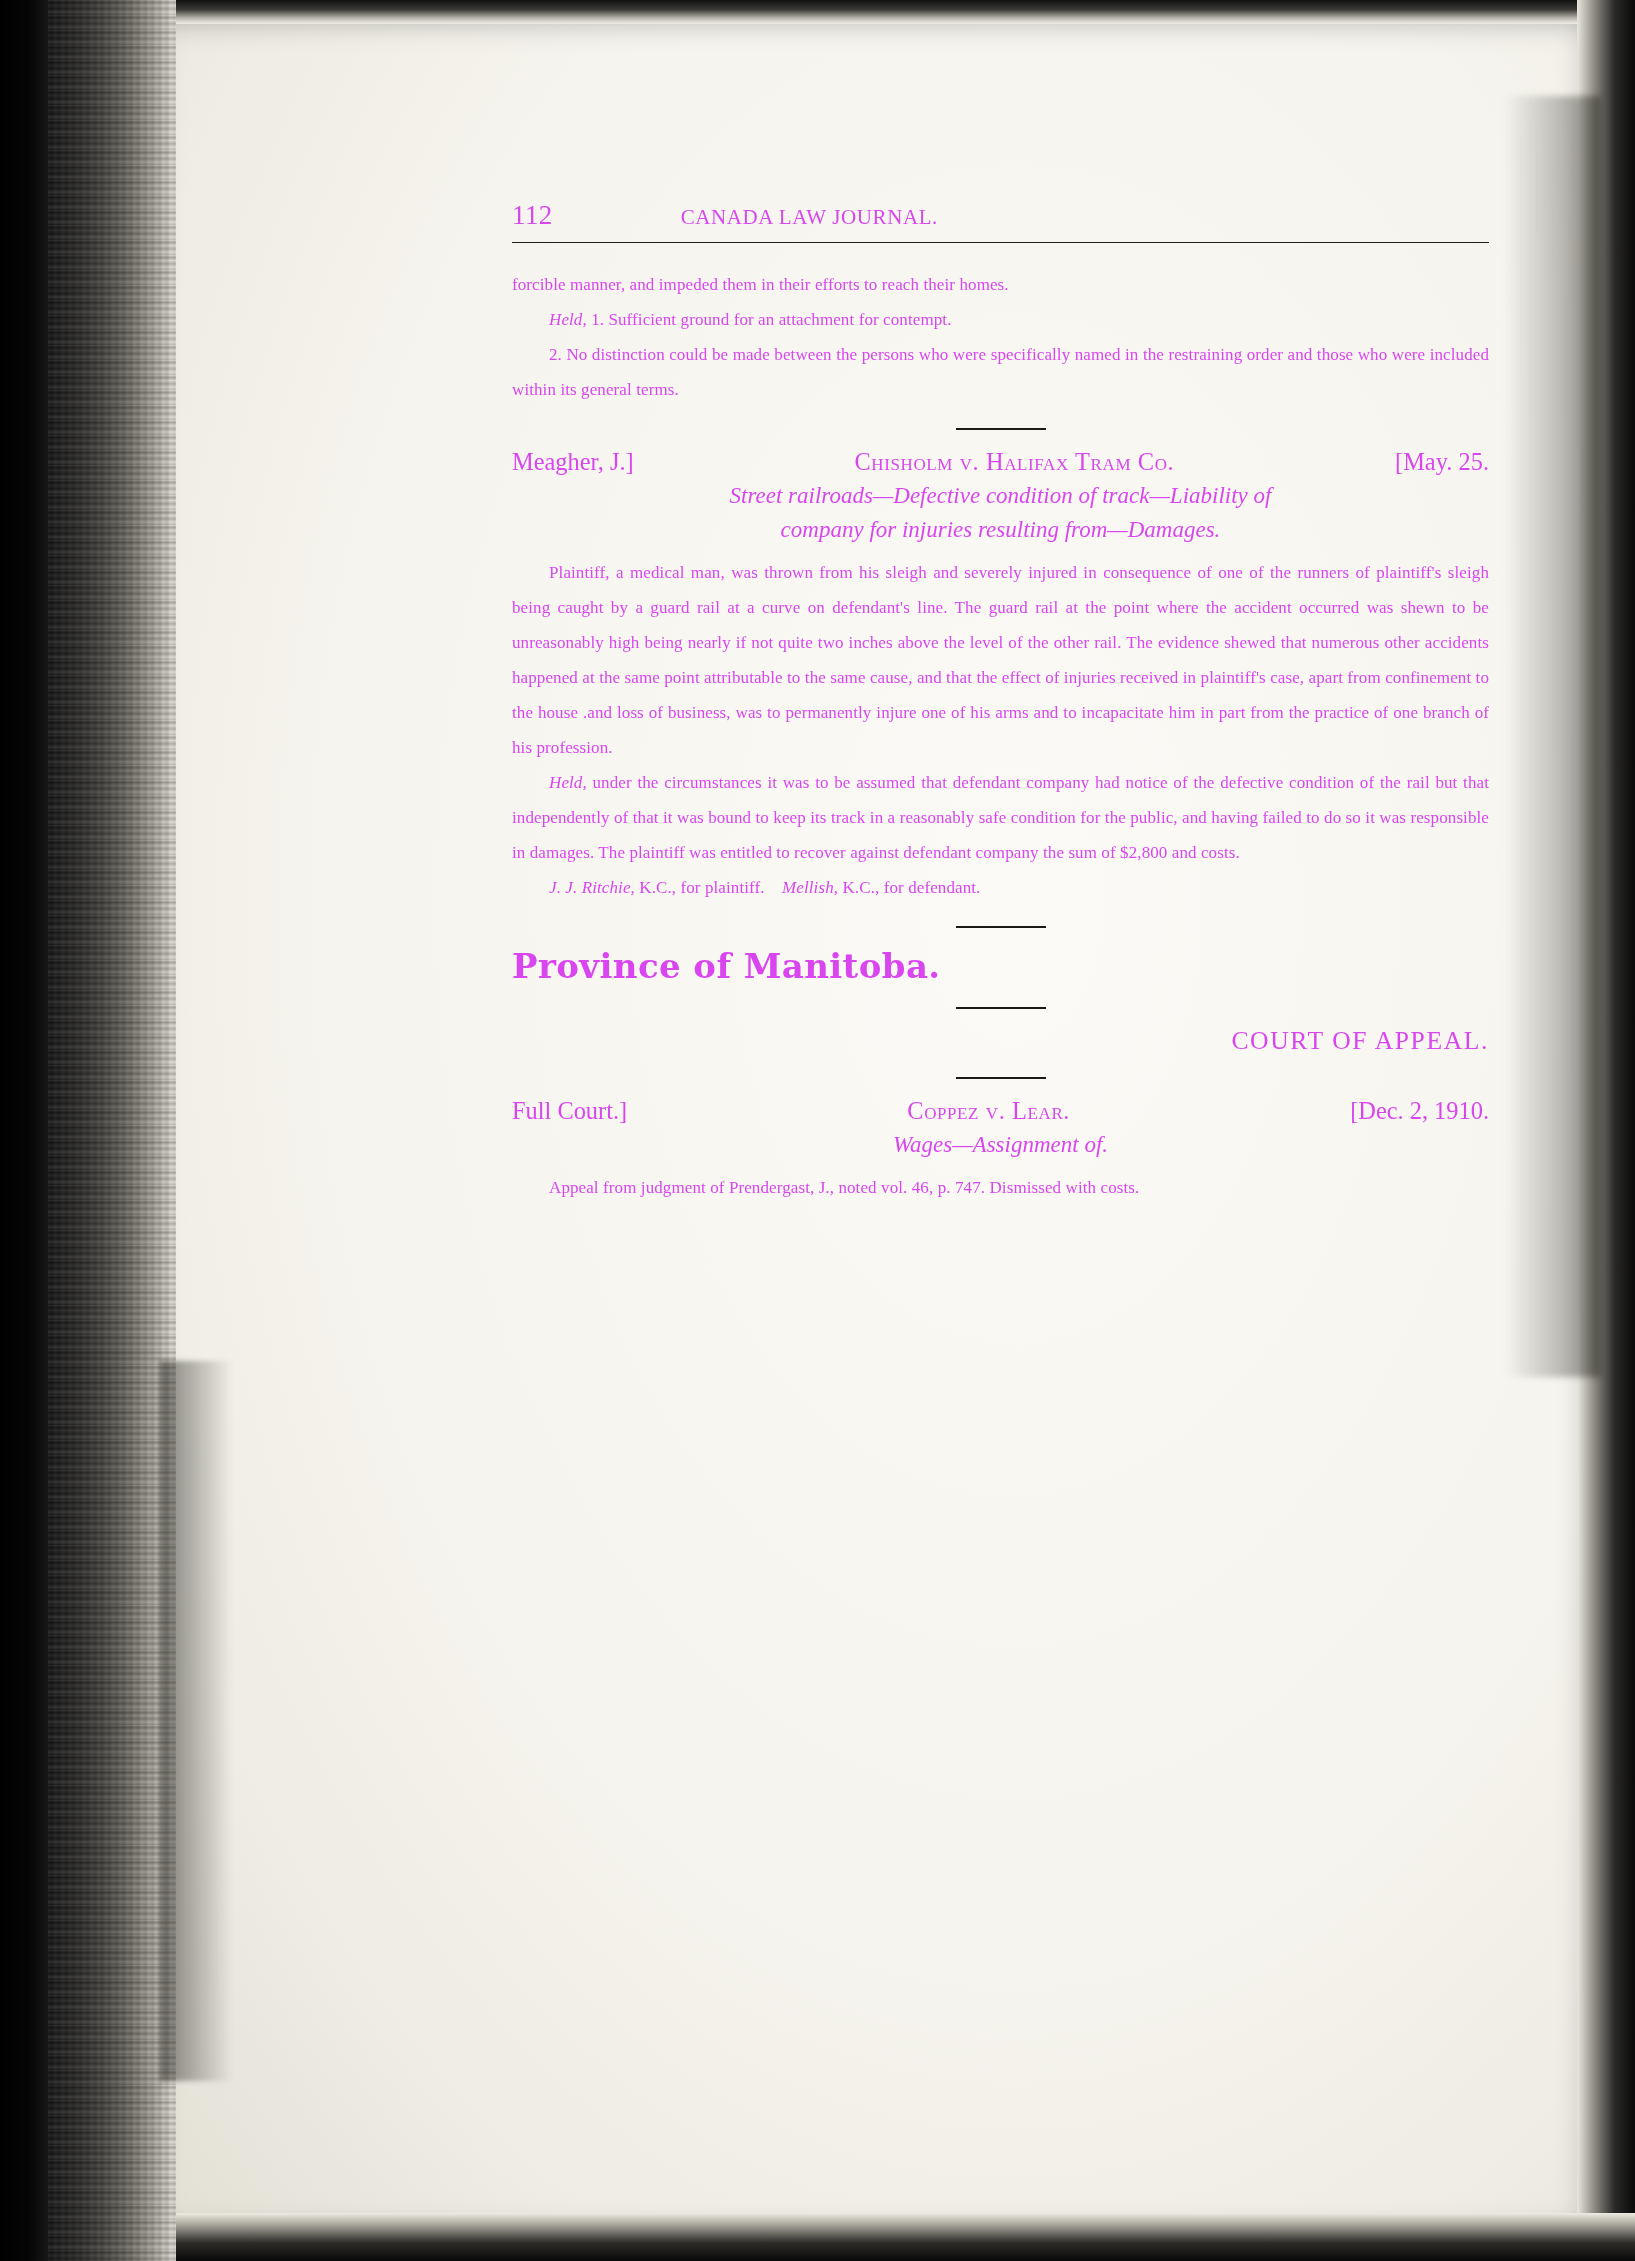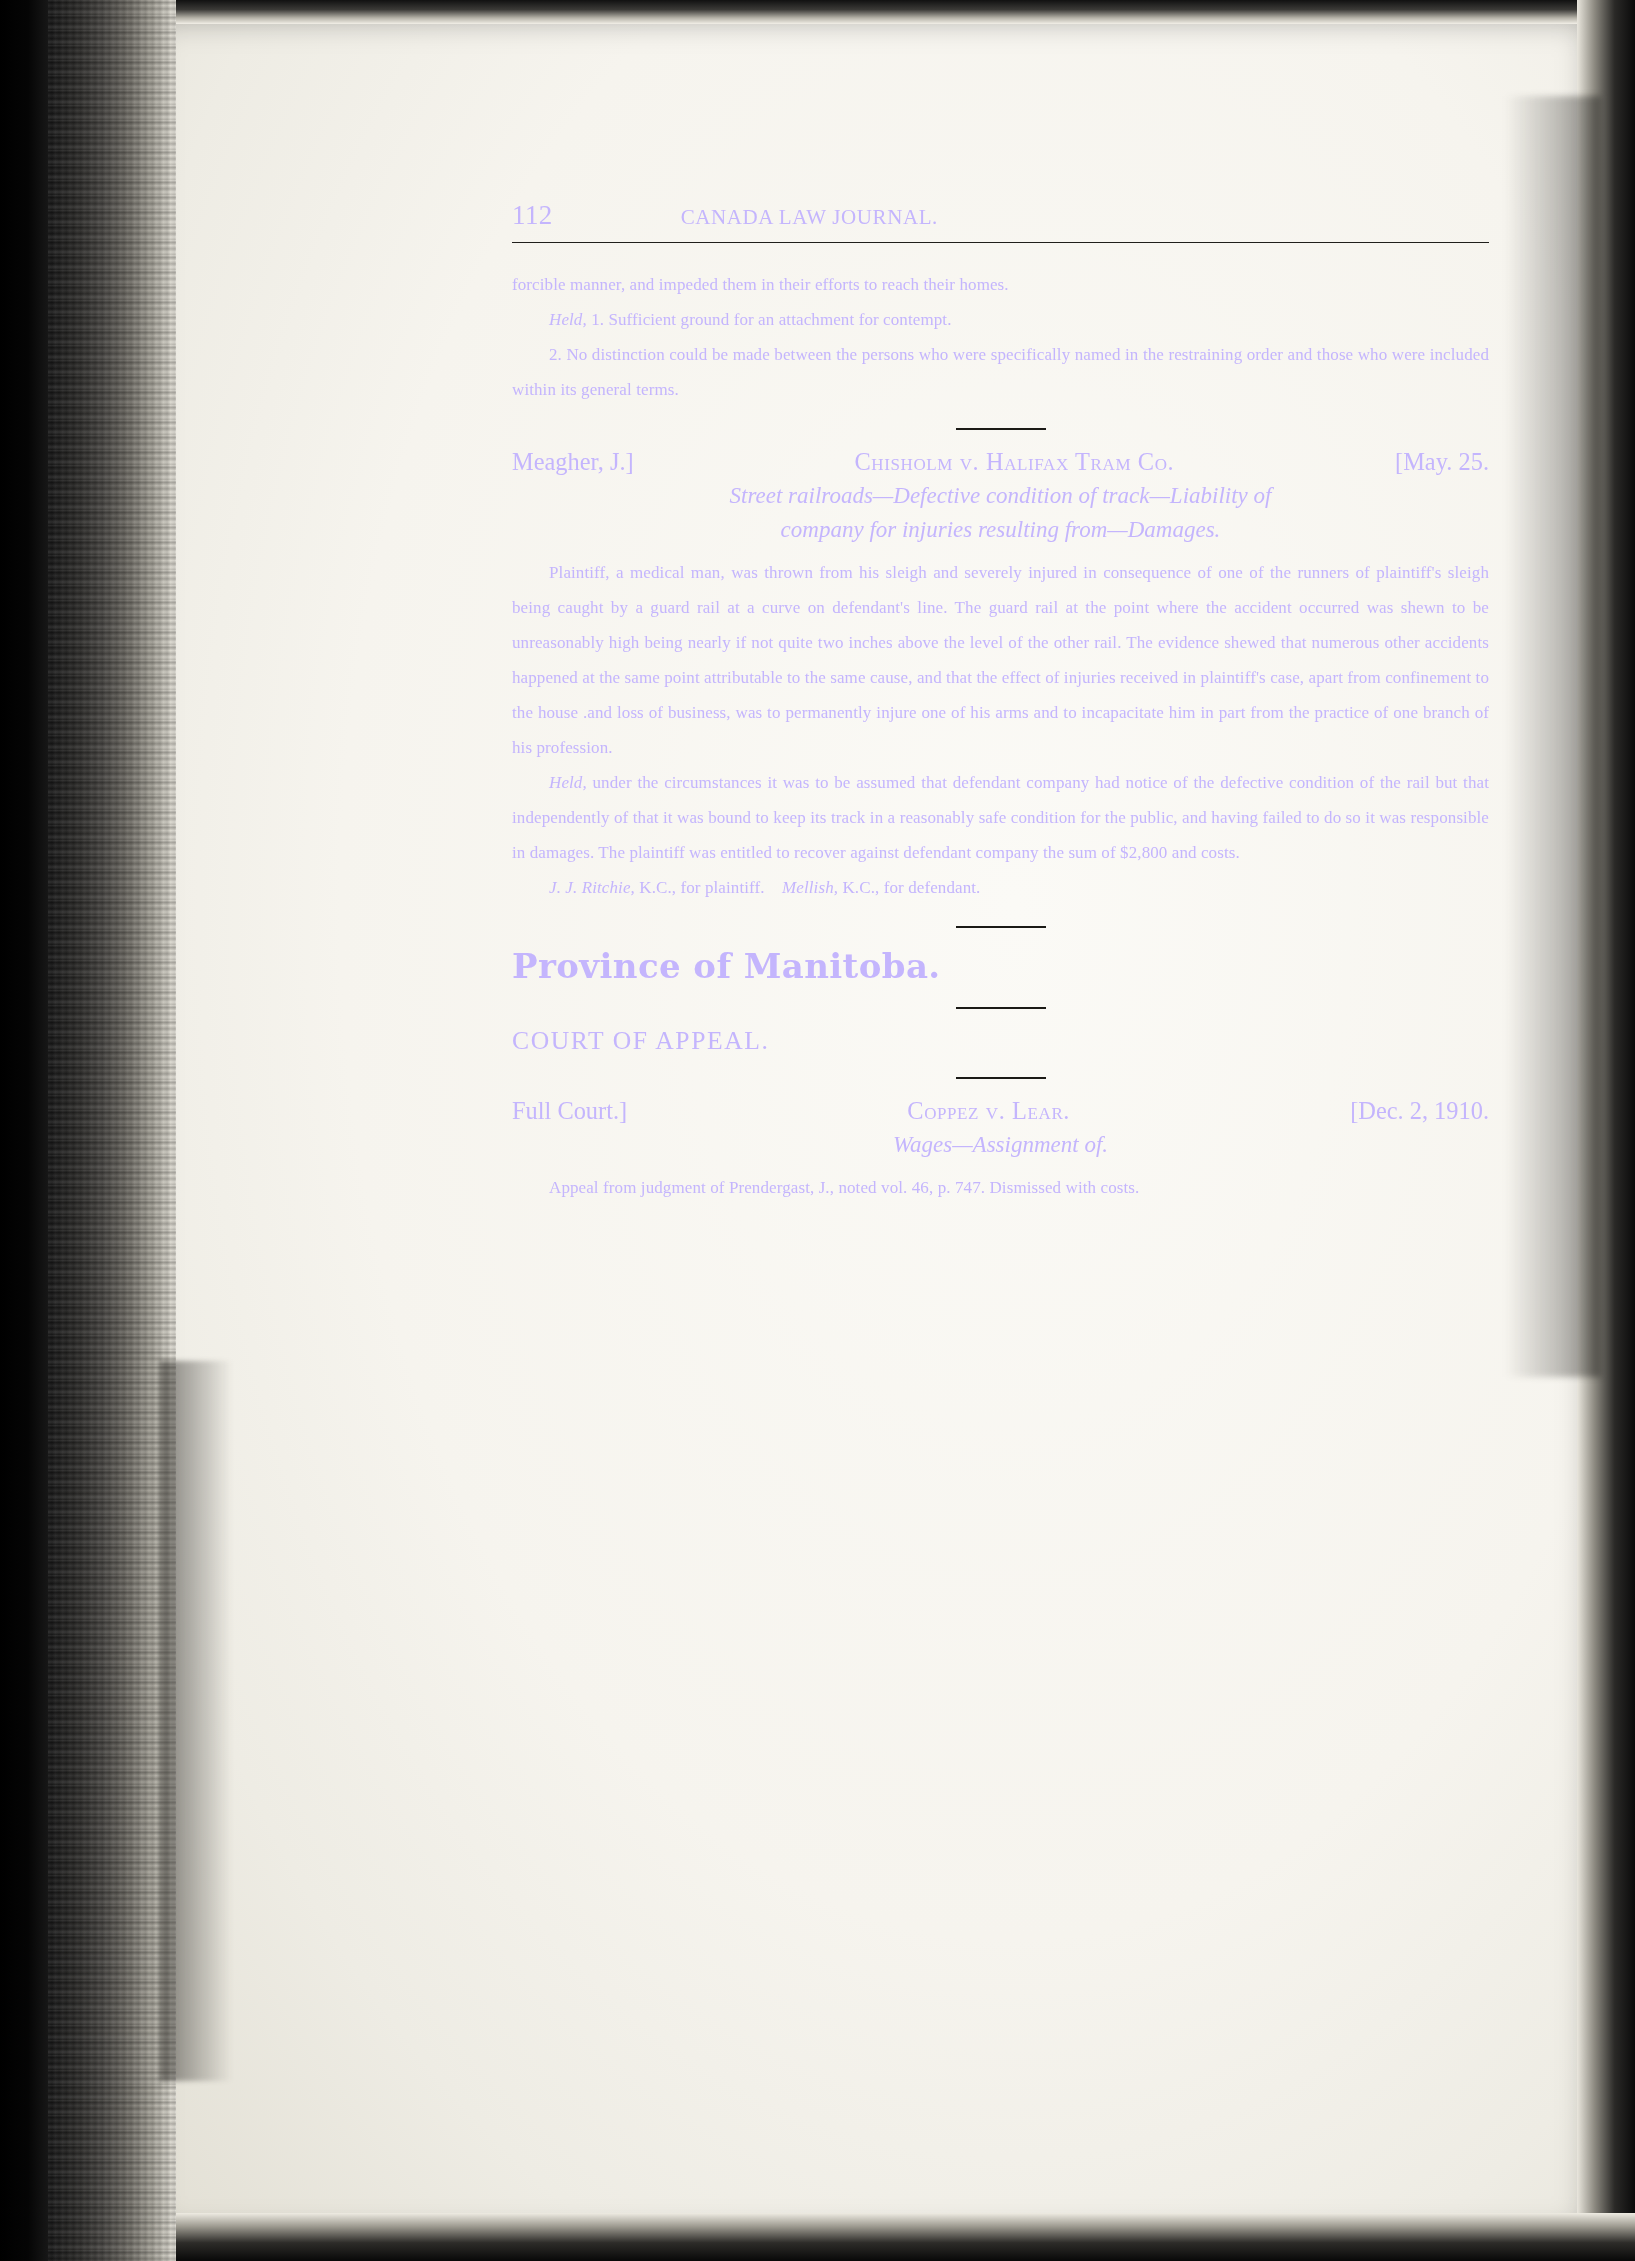--- a/index.html
+++ b/index.html
@@ -88,21 +88,21 @@
     background: linear-gradient(to left, rgba(30,29,26,.45), rgba(255,255,255,0));
     filter: blur(3.2px);
   }
 
   
   .content {
     position: absolute;
     left: 512px;
     top: 200px;
     width: 977px;
-    color: #c4b5fd;
+    color: #d946ef;
   }
   .hdr {
     display: flex;
     align-items: baseline;
     font-size: 24px;
   }
   .folio {
     font-size: 27px;
     letter-spacing: 0.4px;
     margin-right: 128px;
@@ -156,21 +156,21 @@
   }
   .prov-title {
     text-align: left;
     font-size: 34px;
     letter-spacing: 0.4px;
     margin: 14.4px 0 8px 0;
     font-family: "DejaVu Serif", serif;
     font-weight: bold;
   }
   .court {
-    text-align: left;
+    text-align: right;
     font-size: 25.6px;
     letter-spacing: 1.6px;
     margin: 6.4px 0 0 0;
   }
 </style>
 </head>
 <body>
 
 <div class="page">
 

